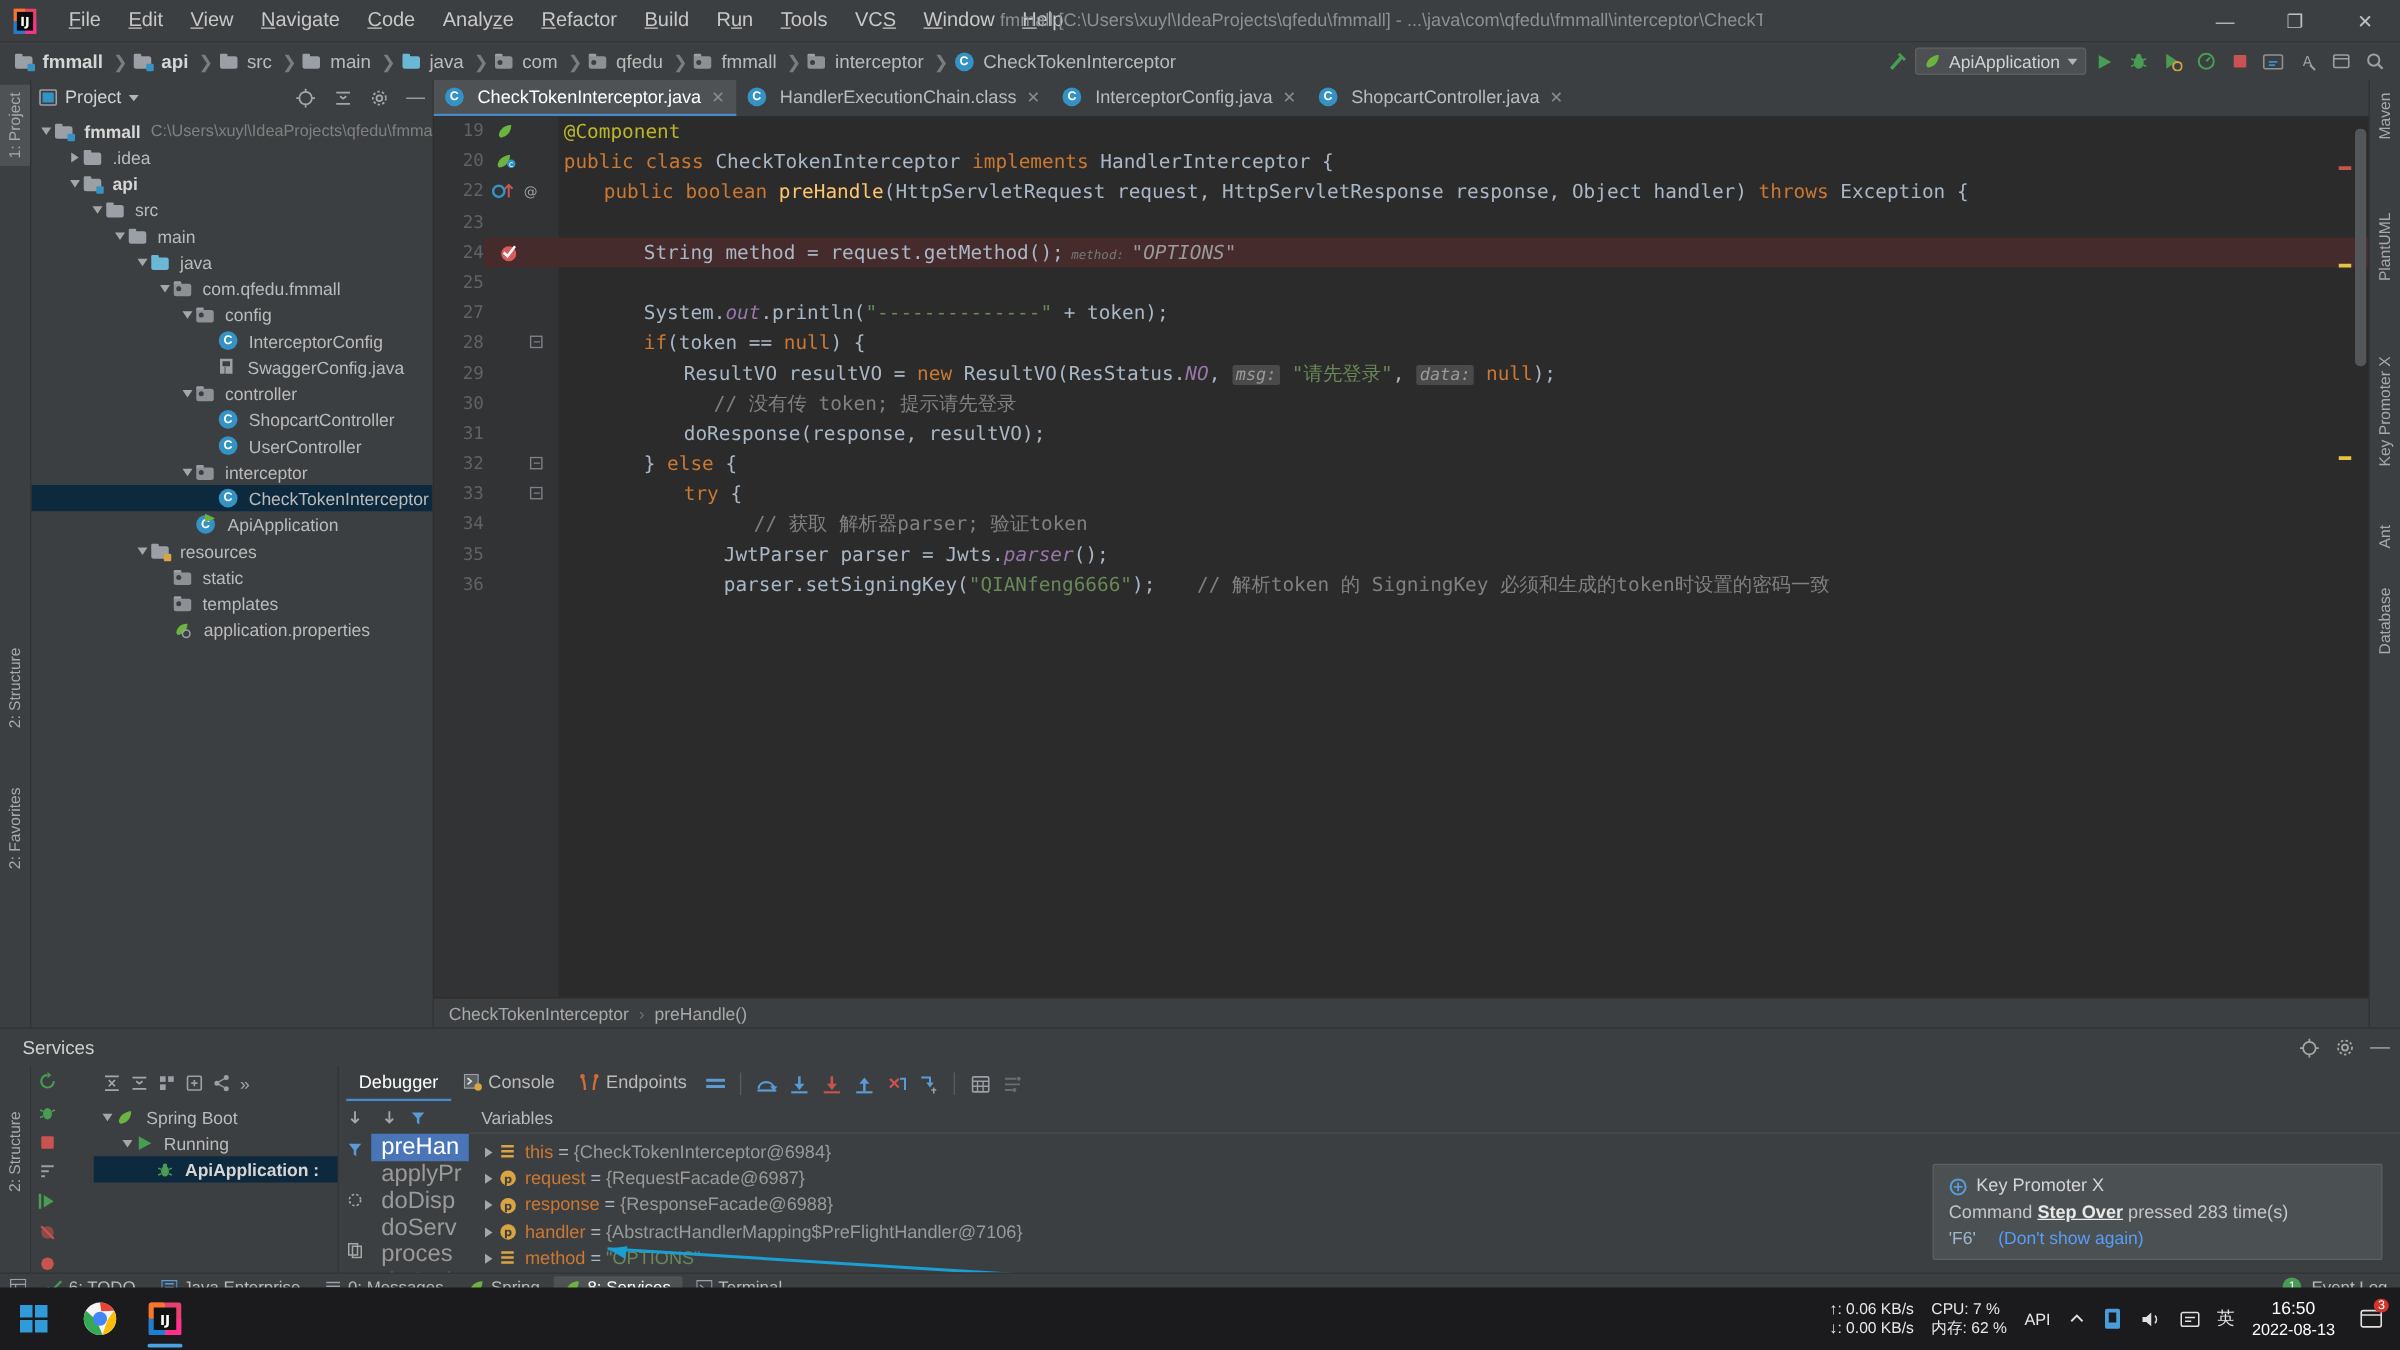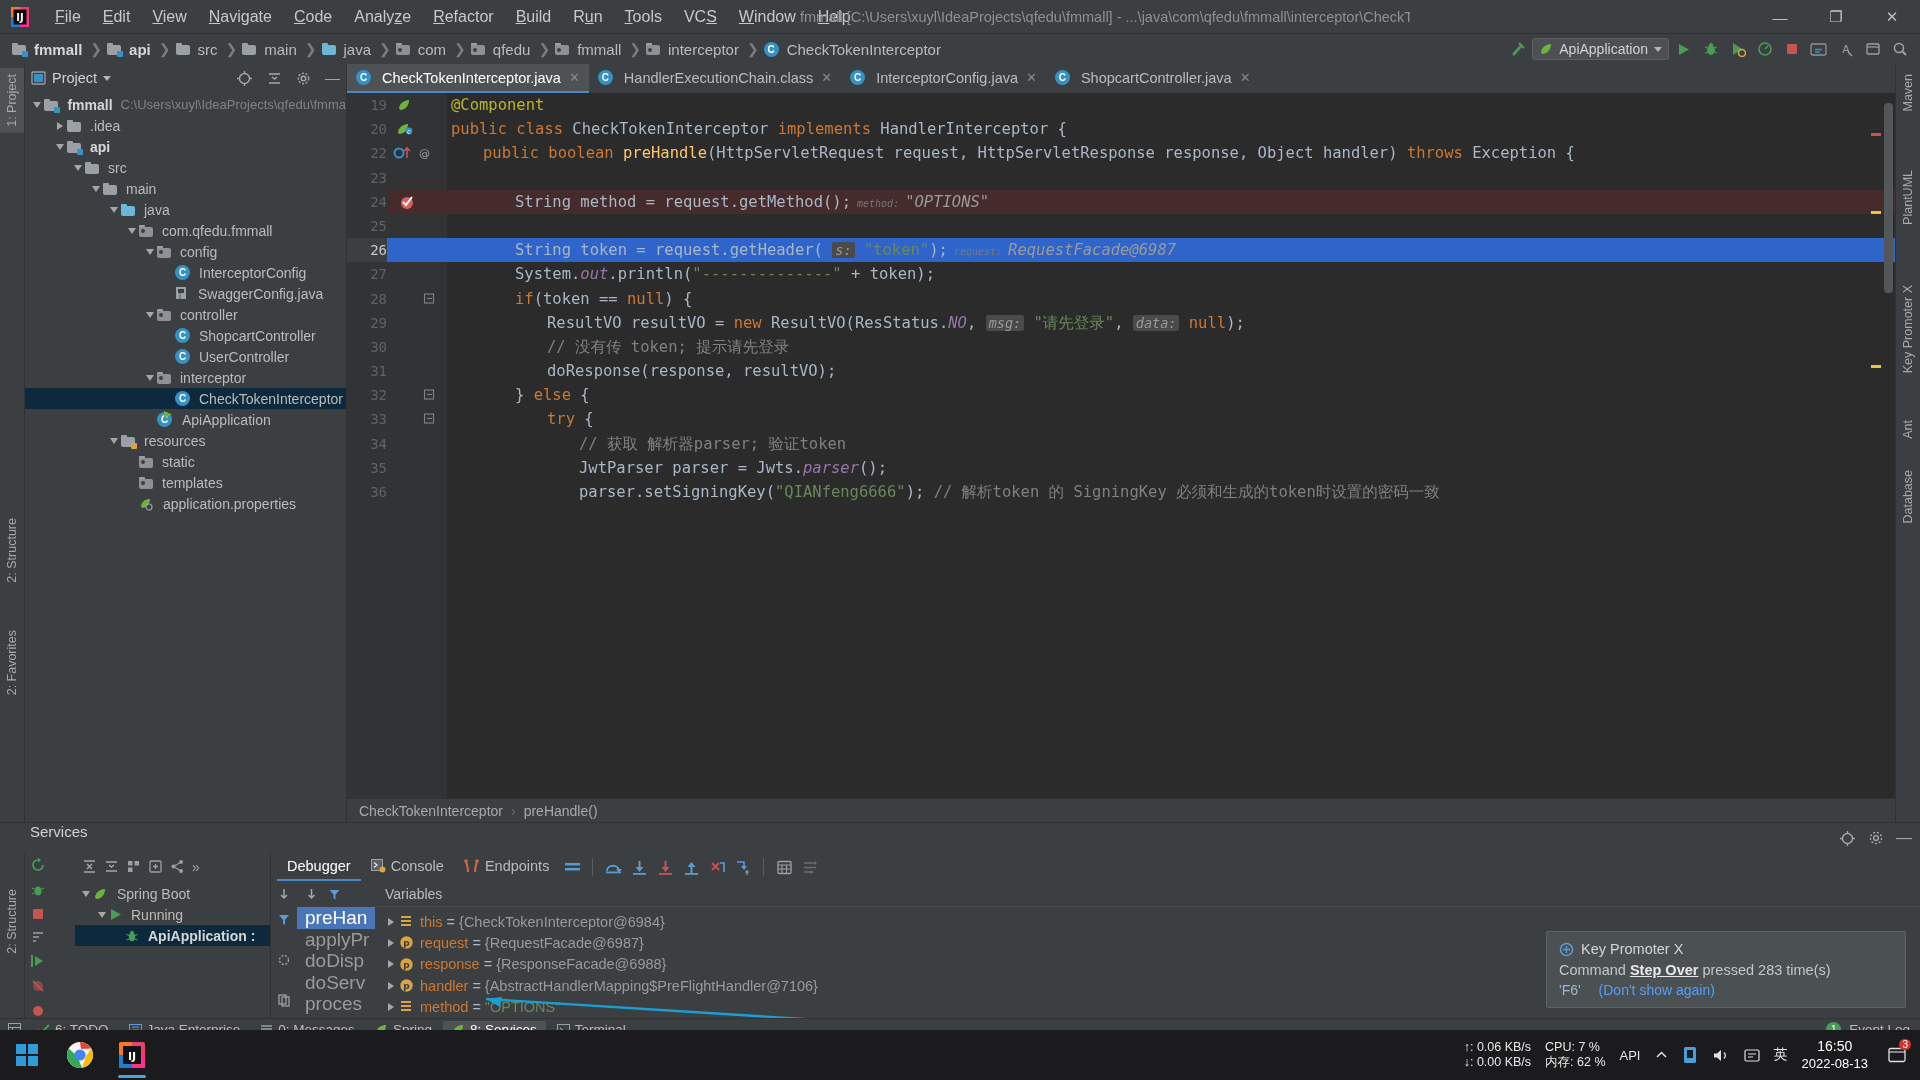--- a/index.html
+++ b/index.html
@@ -104,21 +104,21 @@
   .cline .txt { position:absolute; left:104px; right:0; overflow:hidden; }
   .cline.hl-brown { background:#452b2b; }
   .cline.hl-blue { background:#2f65ca; }
   .cline.hl-blue .ln { color:#c8c8c8; background:#3c3f41; }
   .cline.hl-brown .ln { background:#313335; }
 
   
   .kw { color:#cc7832; }
   .mth { color:#ffc66d; }
   .str { color:#6a8759; }
-  .cmt { color:#808080; }
+  .cmt { color:#808080;margin-left:24px; }
   .ann { color:#bbb529; }
   .fld { color:#9876aa; font-style:italic; }
   .plain { color:#a9b7c6; }
   .hint { color:#787878; font-style:italic; font-size:10px; }
   .hintv { color:#9a9a9a; font-style:italic; }
   .param-chip { background:#4a4a4a; color:#9a9a9a; font-style:italic; font-size:13.5px; padding:0 3px; border-radius:2px; }
   .cline.hl-blue .plain, .cline.hl-blue .kw, .cline.hl-blue .mth { }
 
   .breadnav { height:24px; background:#3c3f41; display:flex; align-items:center; padding-left:12px;
               font-size:14px; color:#a9a9a9; border-top:1px solid #323232; }
@@ -127,21 +127,21 @@
   
   .strip-r { width:25px; background:#3c3f41; border-left:1px solid #323232; position:relative; }
 
   
   .escroll { position:absolute; right:2px; top:10px; width:9px; height:190px; background:#53575a; border-radius:4px; }
   .markbar { position:absolute; right:14px; top:0; bottom:0; width:12px; }
   .mark { position:absolute; right:0; width:10px; height:3px; }
 
   
   .bottom { position:absolute; left:0; right:0; bottom:62px; top:auto; height:196px; background:#3c3f41; border-top:1px solid #323232; }
-  .bp-head { height:30px; display:flex; padding-left:30px; position:relative; }
+  .bp-head { height:30px; display:flex; align-items:center; padding-left:18px; position:relative; }
   .bp-head .ttl { font-size:15px; color:#d0d0d0; }
   .bp-head .rt { position:absolute; right:8px; top:0; height:30px; display:flex; align-items:center; gap:12px; }
   .bp-body { position:absolute; left:0; right:0; top:30px; bottom:0; display:flex; }
 
   .svc-strip { width:25px; background:#3c3f41; border-right:1px solid #323232; position:relative; }
   .svc-tools { width:25px; position:absolute; left:25px; top:0; bottom:0; background:#3c3f41; }
   .svc-left { width:196px; background:#3c3f41; border-right:1px solid #323232; display:flex; flex-direction:column; margin-left:50px; }
   .svc-tb { height:27px; display:flex; align-items:center; gap:7px; padding:0 7px; }
   .svc-tree { flex:1; font-size:14px; padding-top:3px; }
 
@@ -717,25 +717,20 @@
                   <circle cx="8" cy="9" r="6" fill="#db5c5c"></circle>
                   <path d="M4 8 L7 11 L13 3" stroke="#ffffff" stroke-width="2" fill="none"></path>
                 </svg>
               </span>
               <span class="txt" style="padding-left:64px"><span class="plain">String </span><span class="plain">method </span><span class="plain">= request.</span><span class="plain">getMethod</span><span class="plain">();</span><span class="hint">  method: </span><span class="hintv">"OPTIONS"</span></span>
             </div>
             <div class="cline">
               <span class="ln">25</span>
               <span class="gicon"></span>
               <span class="txt" style="padding-left:0px"></span>
-            </div>
-            <div class="cline hl-blue">
-              <span class="ln">26</span>
-              <span class="gicon"></span>
-              <span class="txt" style="padding-left:64px"><span class="plain">String token = request.getHeader( </span><span class="param-chip">s:</span><span class="str"> "token"</span><span class="plain">);</span><span class="hint">  request: </span><span class="hintv">RequestFacade@6987</span></span>
             </div>
             <div class="cline">
               <span class="ln">27</span>
               <span class="gicon"></span>
               <span class="txt" style="padding-left:64px"><span class="plain">System.</span><span class="fld">out</span><span class="plain">.println(</span><span class="str">"--------------"</span><span class="plain"> + token);</span></span>
             </div>
             <div class="cline">
               <span class="ln">28</span>
               <span class="gicon">
                 <svg style="position:absolute;left:30px;top:6px" width="12" height="13" viewBox="0 0 12 13">

